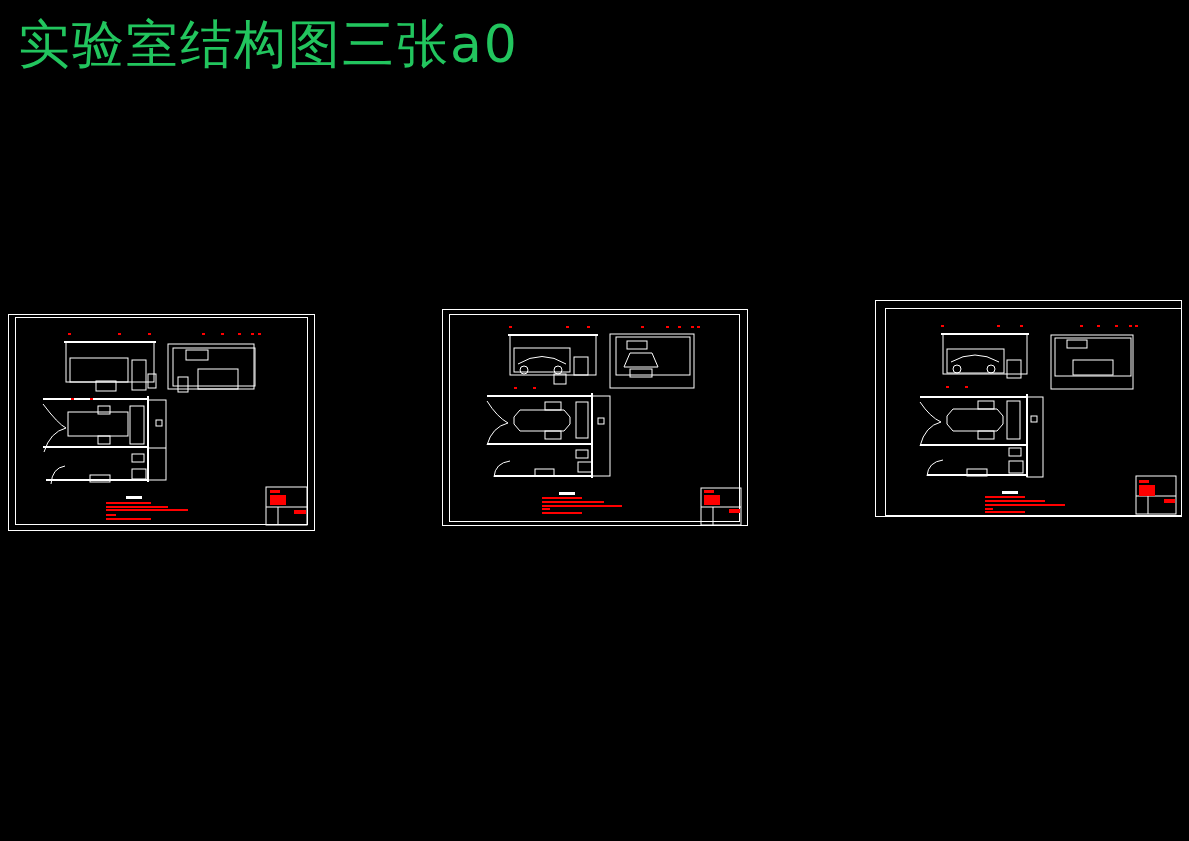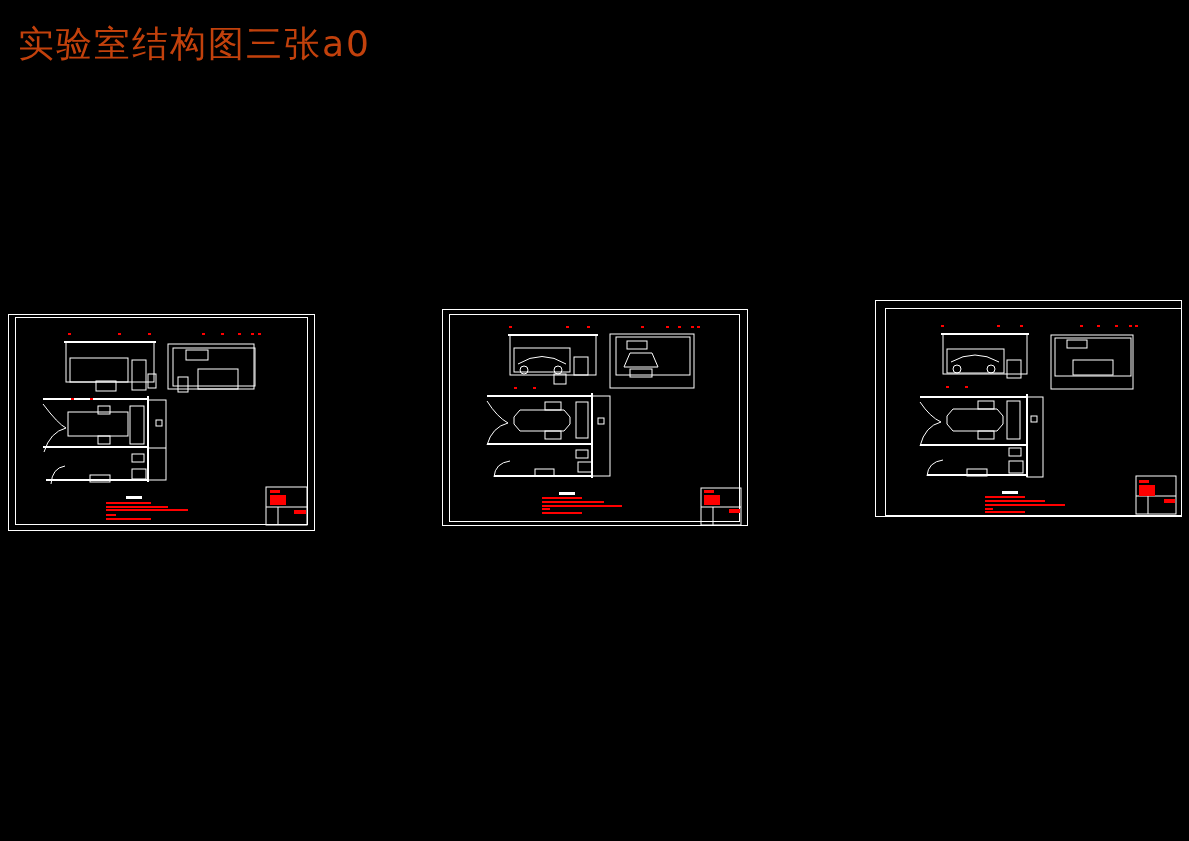--- a/index.html
+++ b/index.html
@@ -1,17 +1,17 @@
 <!DOCTYPE html>
 <html><head>
 <meta charset="utf-8">
 <style>
   html, body { margin:0; padding:0; background:#000; }
   body { width:1189px; height:841px; position:relative; overflow:hidden; font-family:"DejaVu Sans", sans-serif; }
-  .title { position:absolute; left:18px; top:18px; color:#c2410c; font-size:36px; line-height:52px; letter-spacing:2px; font-family:"DejaVu Sans", sans-serif; }
+  .title { position:absolute; left:18px; top:18px; color:#22c55e; font-size:52px; line-height:52px; letter-spacing:2px; font-family:"DejaVu Sans", sans-serif; }
   .sheet { position:absolute; }
   svg { display:block; }
 </style>
 </head>
 <body>
 
 <div class="title">实验室结构图三张a0</div>
 
 <div class="sheet" style="left:8px;top:314px;">
   <svg width="307" height="217" viewBox="0 0 307 217">

